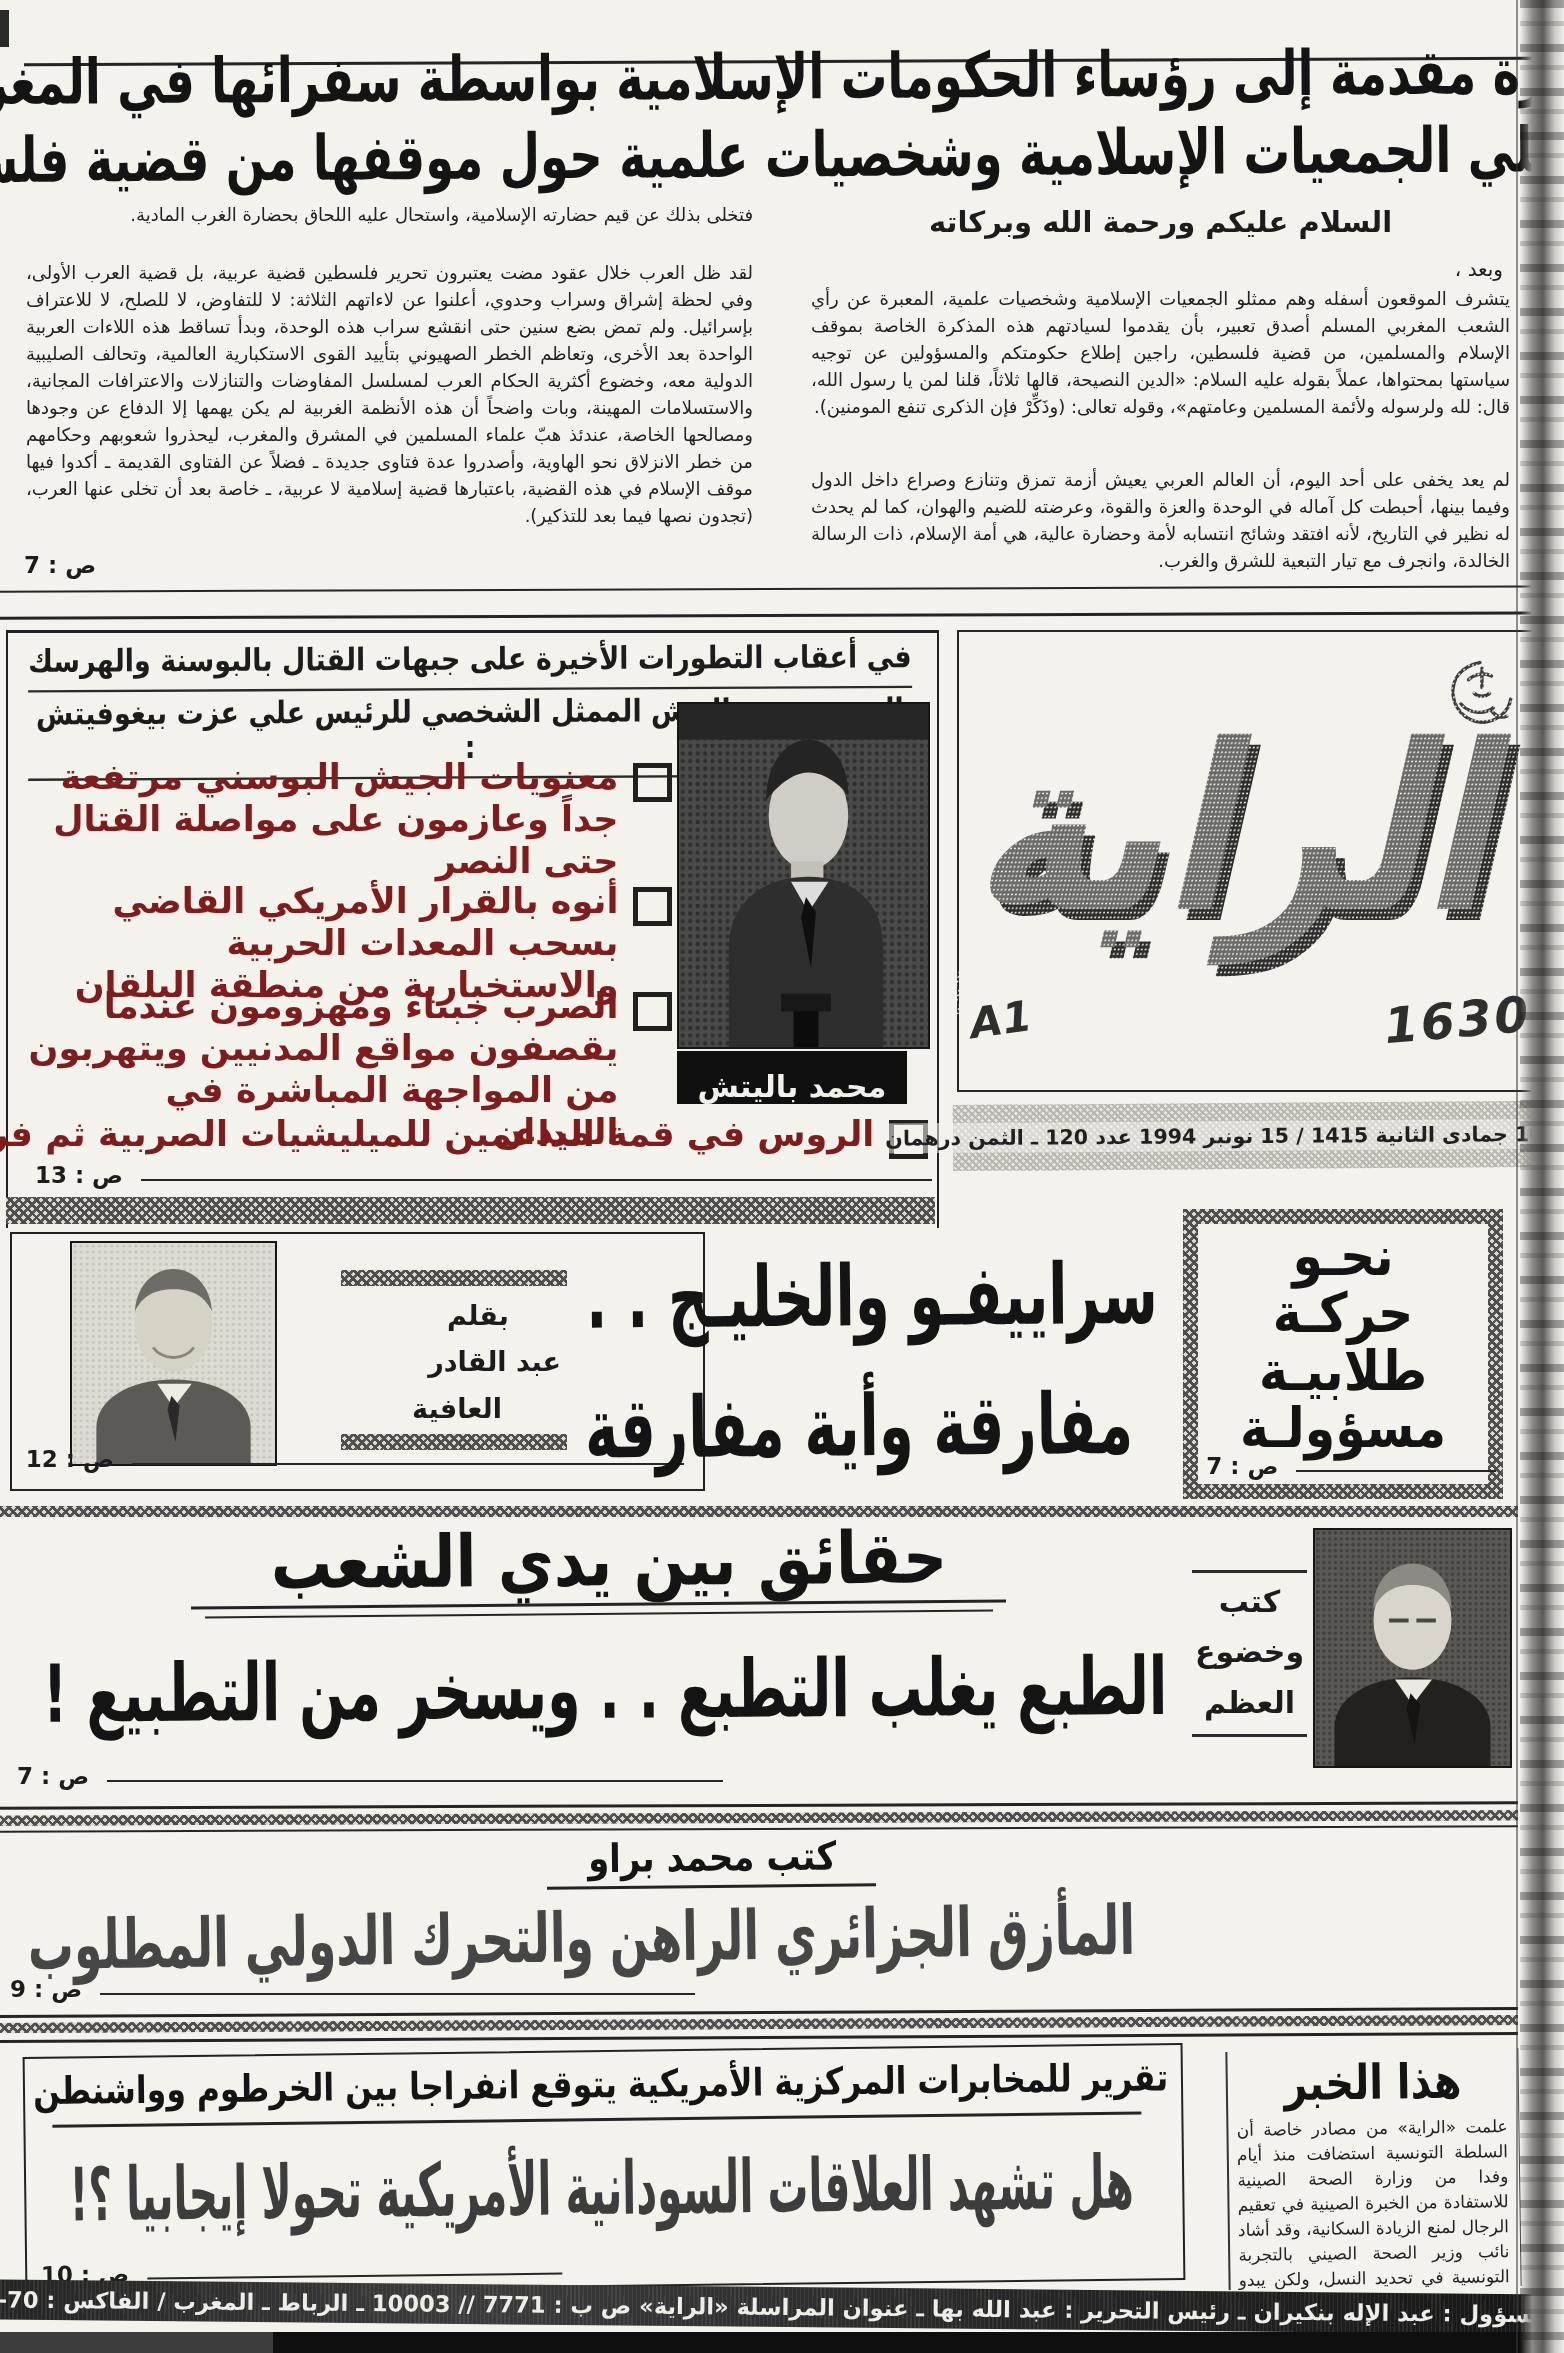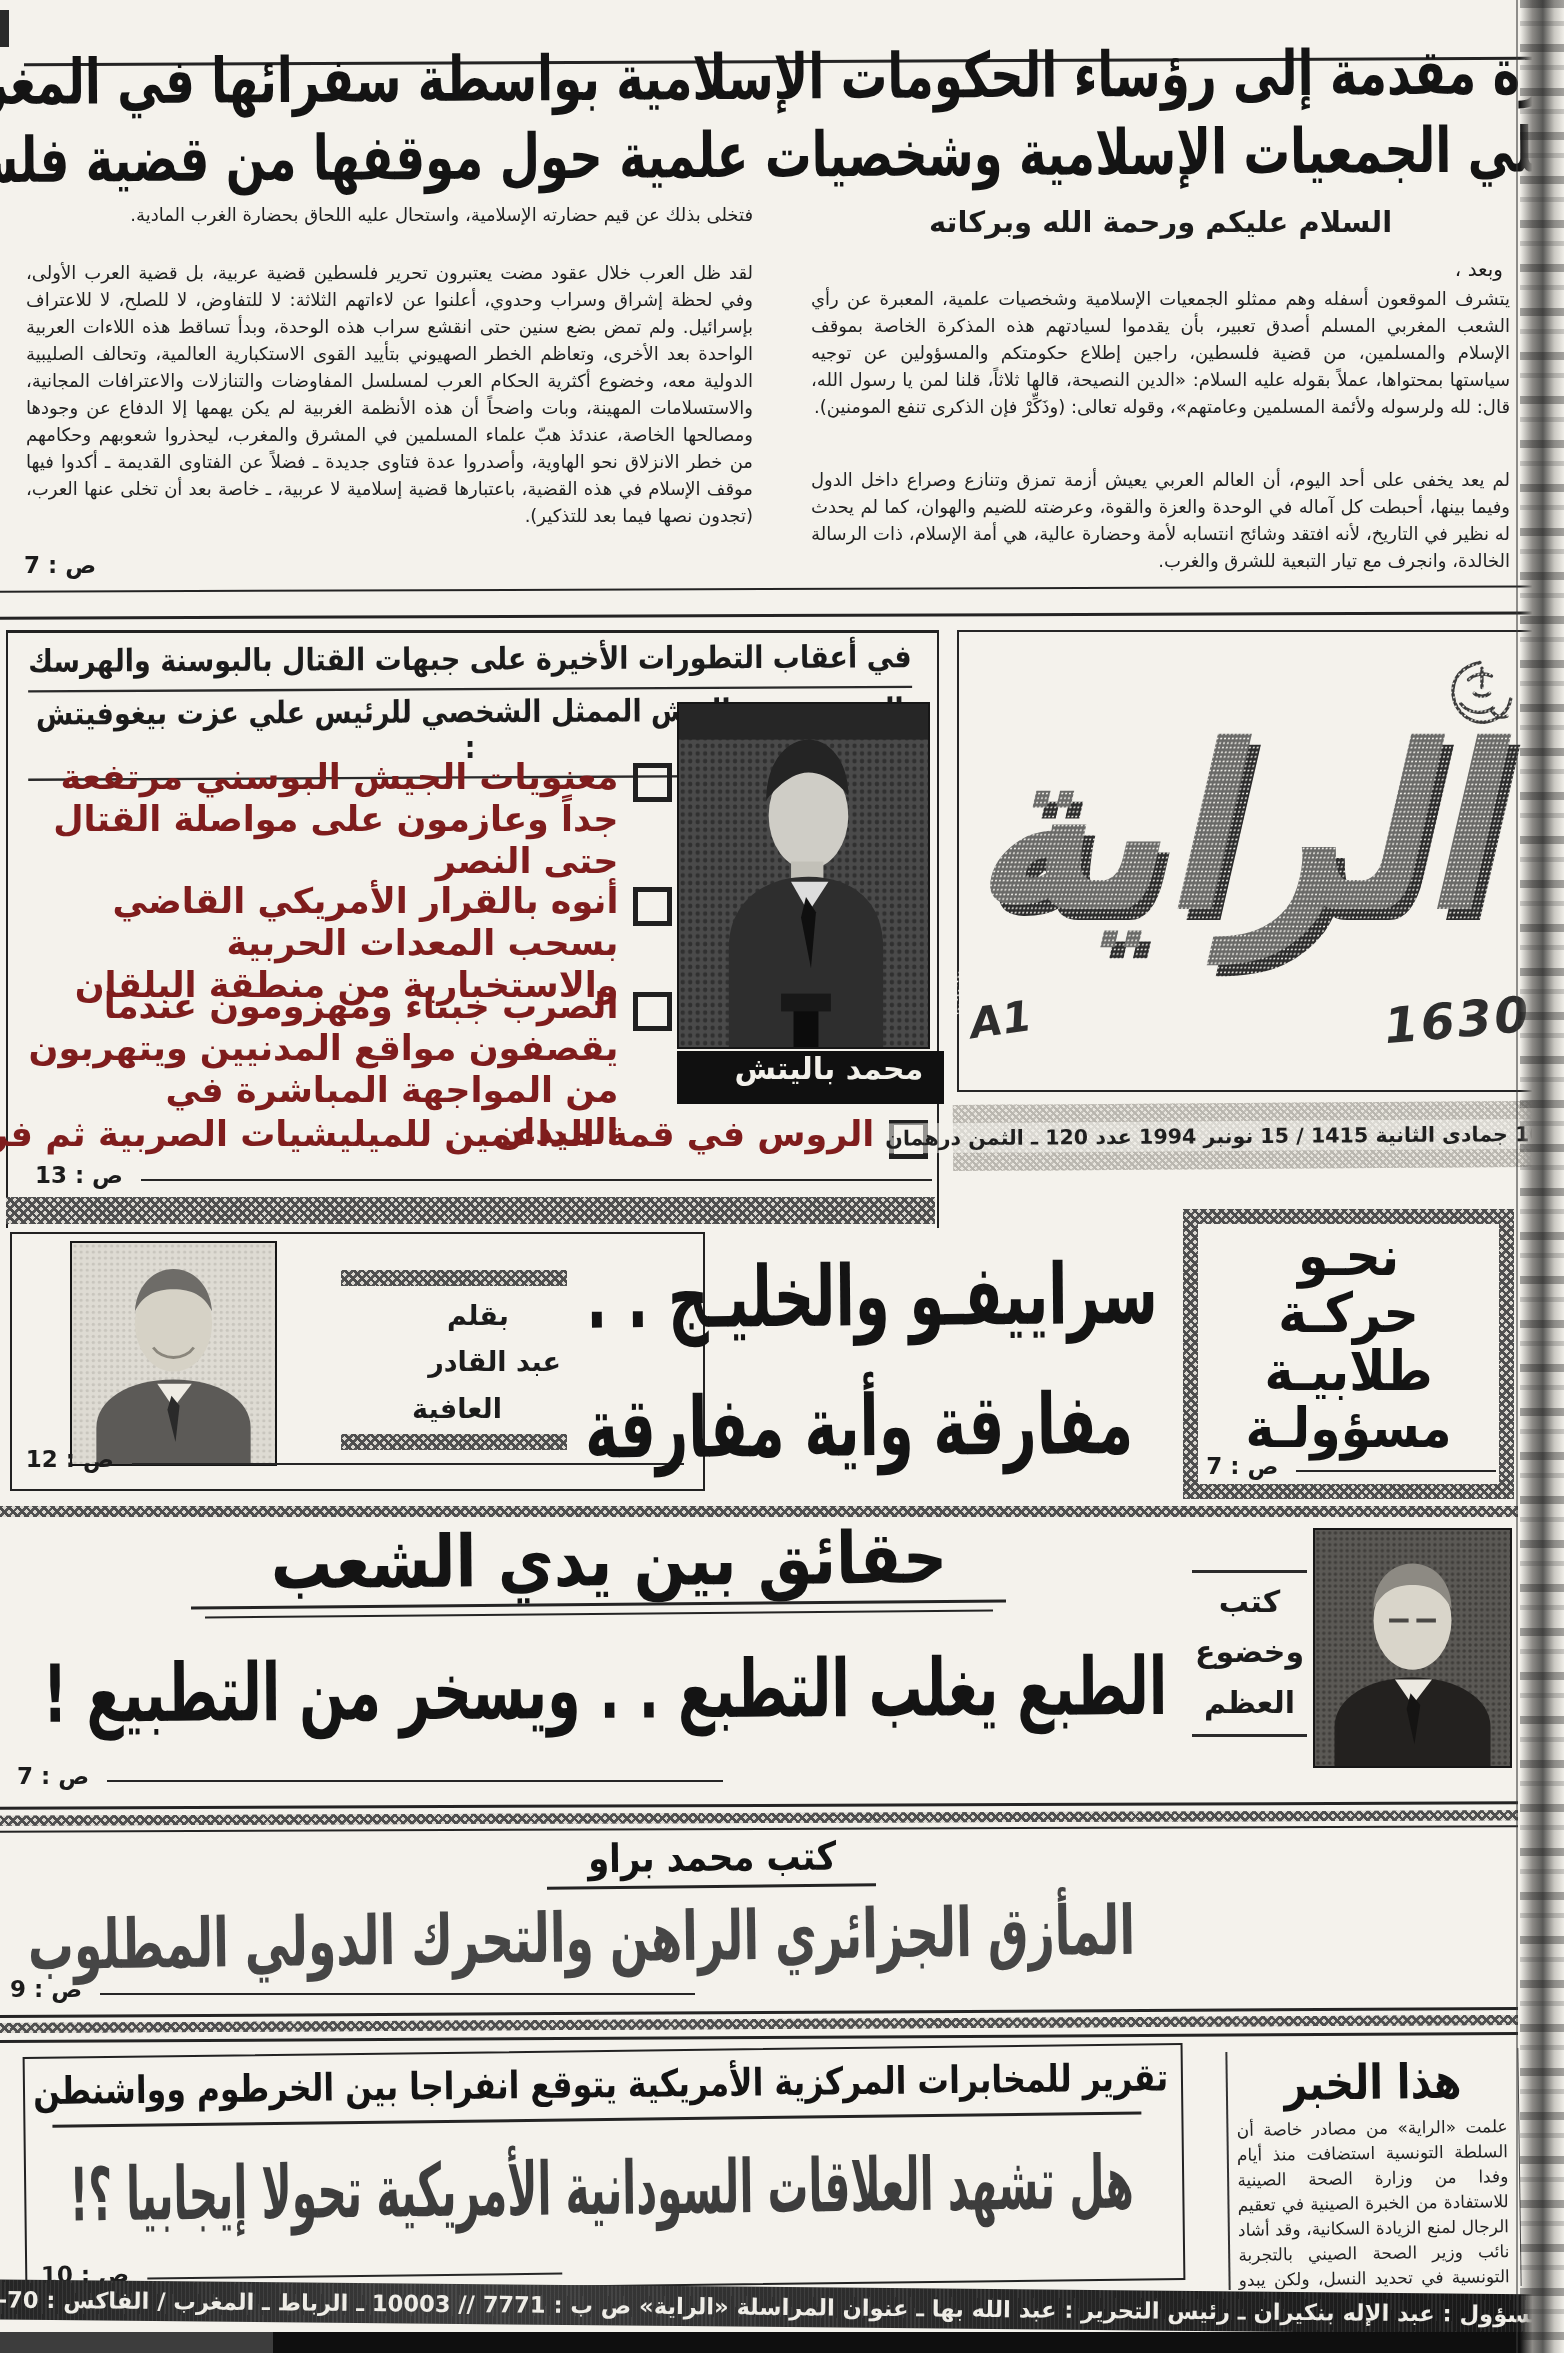--- a/index.html
+++ b/index.html
@@ -81,21 +81,21 @@
         <ellipse cx="52" cy="44" rx="16" ry="21" fill="#cfcdc6"></ellipse>
         <path d="M35 38c0-16 9-24 17-24s16 8 16 22c0 0-7-9-16-9s-17 11-17 11z" fill="#242424"></path>
         <rect x="45" y="62" width="13" height="11" fill="#c2c0b8"></rect>
         <path d="M20 135V96c0-18 14-28 32-28s30 10 30 28v39z" fill="#2e2e2e"></path>
         <path d="M45 70l7 12 8-12z" fill="#ddd"></path>
         <path d="M51 76l4 6-2 22-4-20z" fill="#0f0f0f"></path>
         <rect x="46" y="120" width="10" height="15" fill="#0c0c0c"></rect>
         <rect x="41" y="114" width="20" height="7" fill="#181818"></rect>
       </svg>
     </div>
-    <div class="abs" style="left:669px;top:418px;width:230px;height:53px;background:#101010;display:flex;align-items:flex-start;justify-content:center;padding-left:37px;">
+    <div class="abs" style="left:669px;top:418px;width:230px;height:53px;background:#101010;display:flex;align-items:flex-end;justify-content:center;">
       <span class="b" style="color:#f2f0ea;font-size:30px;">محمد باليتش</span>
     </div>
 
     <div class="abs brow" style="left:16.4px;top:480px;width:904px;">
       <span class="chk"></span>
       <div class="btxt" style="white-space:nowrap;">الروس في قمة الداعمين للميليشيات الصربية ثم فرنسا وبريطانيا</div>
     </div>
     <div class="abs pageref" style="left:27px;top:529px;width:897px;">
       <span class="pline"></span>
       <span class="plabel">ص : 13</span>
@@ -153,21 +153,21 @@
     <div class="abs b" style="left:356px;top:159px;width:178px;font-size:27px;text-align:center;">العافية</div>
     <div class="abs hatch" style="left:329px;top:200px;width:226px;height:16.4px;"></div>
     <div class="abs pageref" style="left:13.7px;top:212px;width:658px;">
       <span class="pline"></span>
       <span class="plabel">ص : 12</span>
     </div>
   </div>
   <div class="abs hl" style="left:575px;top:1232px;width:596px;height:127px;font-size:58px;transform:rotate(-0.5deg) scale(0.97,1.45);">سراييفـو والخليـج . .</div>
   <div class="abs hl" style="left:562px;top:1362px;width:596px;height:127px;font-size:58px;transform:rotate(-0.5deg) scale(0.97,1.45);">مفارقة وأية مفارقة</div>
 
-  <div class="abs hatch" style="left:1184px;top:1209px;width:331px;height:290px;">
+  <div class="abs hatch" style="left:1184px;top:1209px;width:300px;height:290px;padding-left:20px;">
     <div class="abs" style="left:15px;top:15px;right:15px;bottom:15px;background:#f4f2ec;">
       <div class="abs hl" style="left:0;top:2.7px;width:100%;height:58px;font-size:49px;transform:scale(1,1.12);">نحـو</div>
       <div class="abs hl" style="left:0;top:60px;width:100%;height:58px;font-size:49px;transform:scale(1,1.12);">حركـة</div>
       <div class="abs hl" style="left:0;top:118px;width:100%;height:58px;font-size:49px;transform:scale(1,1.12);">طلابيـة</div>
       <div class="abs hl" style="left:0;top:175px;width:100%;height:58px;font-size:49px;transform:scale(1,1.12);">مسؤولـة</div>
       <div class="abs pageref" style="left:8.2px;bottom:5.5px;width:290px;">
         <span class="pline"></span>
         <span class="plabel">ص : 7</span>
       </div>
     </div>

